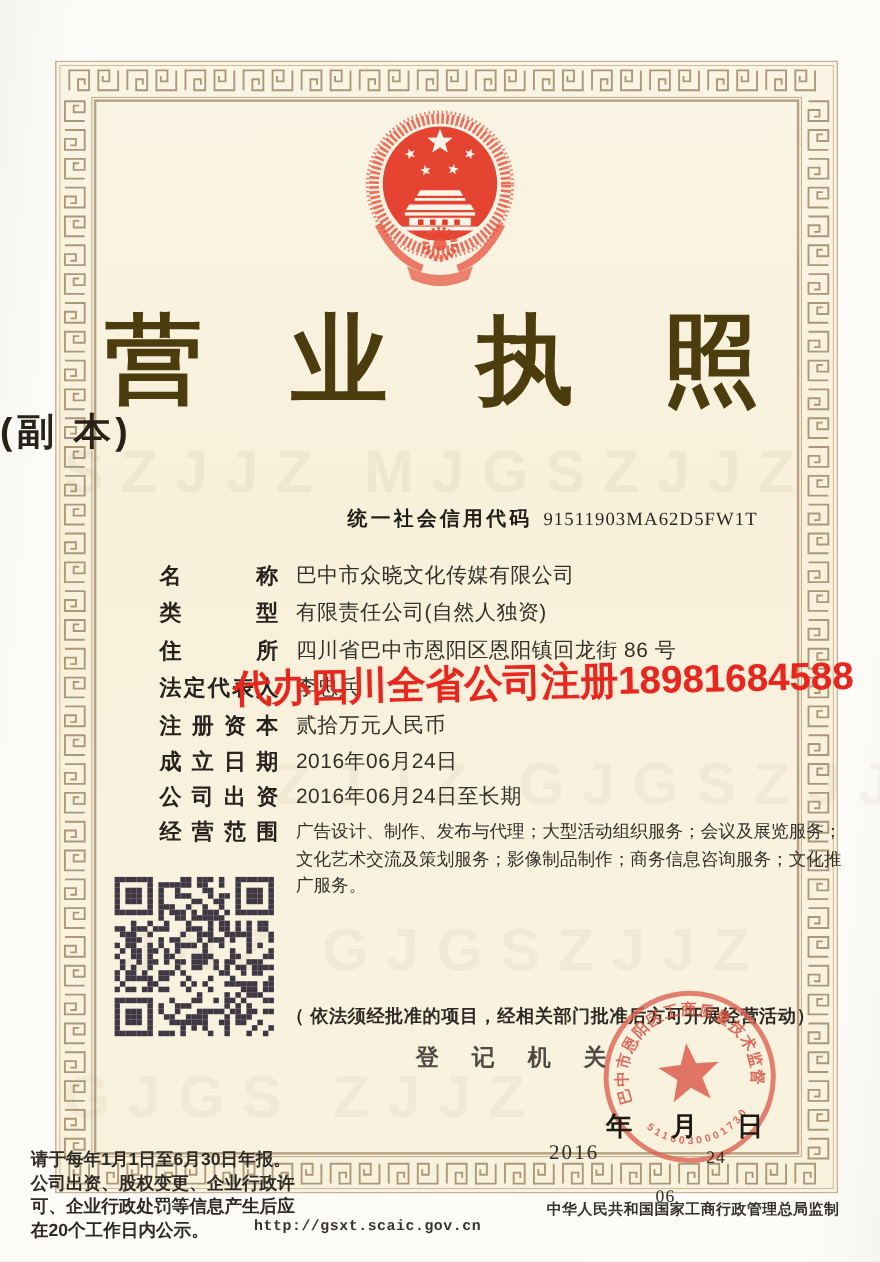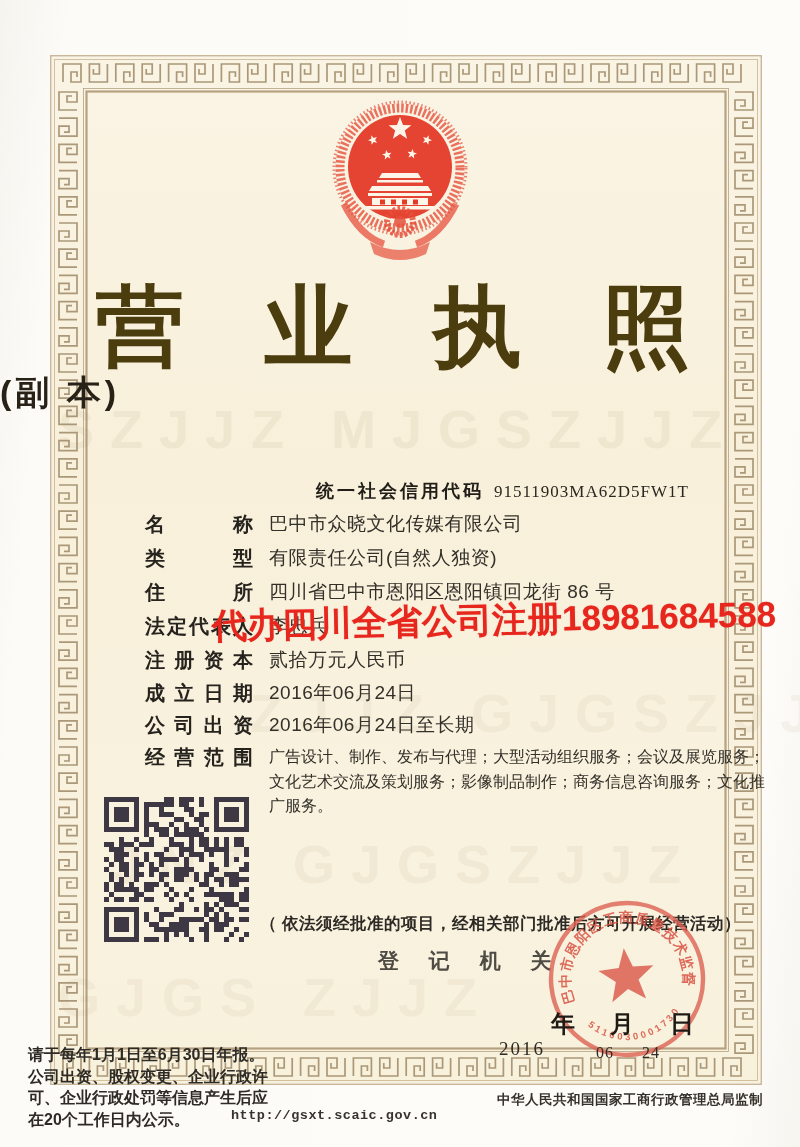--- a/index.html
+++ b/index.html
@@ -7,41 +7,41 @@
   .page{position:relative;width:800px;height:1147px;background:linear-gradient(95deg,#f6f4ef 0%,#fcfbf7 8%,#fdfcf9 92%,#f7f5f0 100%);
         font-family:"Liberation Sans","DejaVu Sans",sans-serif;color:#2b2823;}
   .cert-inner{position:absolute;left:52px;top:57px;width:708px;height:1026px;
         background:linear-gradient(180deg,#faf4e5 0%,#f8f0da 40%,#f9f2df 78%,#f8f1dc 100%);}
   #border-svg{position:absolute;left:50px;top:55px;}
   .emblem{position:absolute;left:330px;top:96px;}
   .title{position:absolute;left:0;top:268px;width:800px;text-align:center;
         font-size:88px;font-weight:700;color:#4c3d0e;letter-spacing:14px;white-space:nowrap;font-family:Liberation Mono, monospace;}
   .subtitle{position:absolute;left:0;top:370px;width:800px;text-align:left;
         font-size:34px;font-weight:700;color:#272117;letter-spacing:4px;}
-  .credit-line{position:absolute;left:316px;top:459px;white-space:nowrap;margin-top:20px;}
+  .credit-line{position:absolute;left:316px;top:459px;white-space:nowrap;}
   .credit-label{font-size:18px;font-weight:700;letter-spacing:3px;color:#211e19;}
   .credit-code{font-family:"Liberation Serif","DejaVu Serif",serif;font-size:17px;letter-spacing:1px;color:#2b2722;margin-left:10px;}
   .fields{position:absolute;left:145px;top:512px;width:630px;}
   .frow{display:flex;align-items:flex-start;}
   .frow.h34{height:34px}.frow.h33{height:33px}.frow.h32{height:32px}
   .flabel{width:108px;flex:none;font-size:20px;font-weight:600;color:#26231e;
         text-align:justify;text-align-last:justify;line-height:24px;}
   .fvalue{margin-left:16px;font-size:19px;color:#33302a;line-height:24px;letter-spacing:0.5px;white-space:nowrap;}
   .fvalue.scope{font-size:16px;line-height:24.5px;width:506px;white-space:normal;letter-spacing:0;}
   .overlay-red{position:absolute;left:212px;top:597px;font-size:35px;font-weight:700;color:#e7261d;
         white-space:nowrap;transform:rotate(-1.2deg);letter-spacing:0px;text-shadow:0 0 1px rgba(231,38,29,.4);}
   #qr{position:absolute;left:104px;top:797px;}
   .approval{position:absolute;left:260px;top:913px;font-size:16.5px;font-weight:700;color:#2d2a25;letter-spacing:0.5px;white-space:nowrap;}
   .registry{position:absolute;left:378px;top:947px;font-size:21px;font-weight:600;color:#4e4b45;letter-spacing:12px;white-space:nowrap;}
   .seal{position:absolute;left:542px;top:894px;transform:rotate(-6deg);}
   .ymd{position:absolute;top:1008px;font-size:24px;font-weight:700;color:#1d1a16;}
   .y1{left:551px}.y2{left:610px}.y3{left:670px}
   .dateno{position:absolute;font-family:"Liberation Serif","DejaVu Serif",serif;color:#2e2b26;}
   .d-year{left:499px;top:1038px;font-size:19px;letter-spacing:2px;text-align:center;}
-  .d-month{left:596px;top:1044px;font-size:16px;letter-spacing:1px;}
+  .d-month{left:596px;top:1080px;font-size:16px;letter-spacing:1px;}
   .d-day{left:642px;top:1044px;font-size:16px;letter-spacing:1px;}
   .notes{position:absolute;left:28px;top:1044px;width:242px;font-size:16px;line-height:21.5px;font-weight:600;color:#2e2b26;z-index:5;}
   .website{position:absolute;left:231px;top:1108px;font-family:"Liberation Mono","DejaVu Sans Mono",monospace;
         font-size:13.5px;letter-spacing:0.5px;color:#37342f;font-weight:600;}
   .issuer{position:absolute;left:497px;top:1091px;font-size:13.5px;font-weight:600;color:#35322c;letter-spacing:0.5px;}
   .ghost{position:absolute;font-size:54px;font-weight:700;letter-spacing:16px;color:rgba(150,130,95,0.09);
         white-space:nowrap;overflow:hidden;max-width:690px;pointer-events:none;}
   .g1{left:58px;top:398px}.g2{left:250px;top:682px;color:rgba(150,130,95,0.07)}
   .g3{left:112px;top:833px;color:rgba(150,130,95,0.08)}.g4{left:58px;top:966px;color:rgba(150,130,95,0.07)}
 </style>

